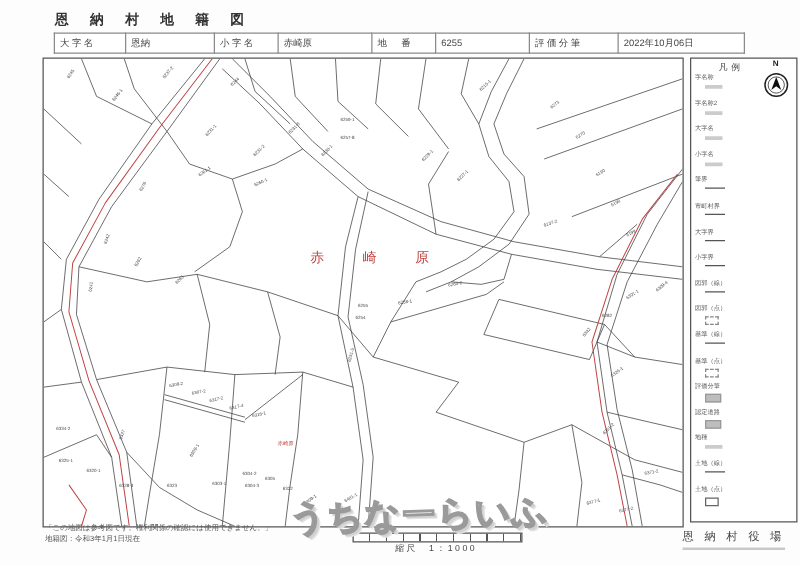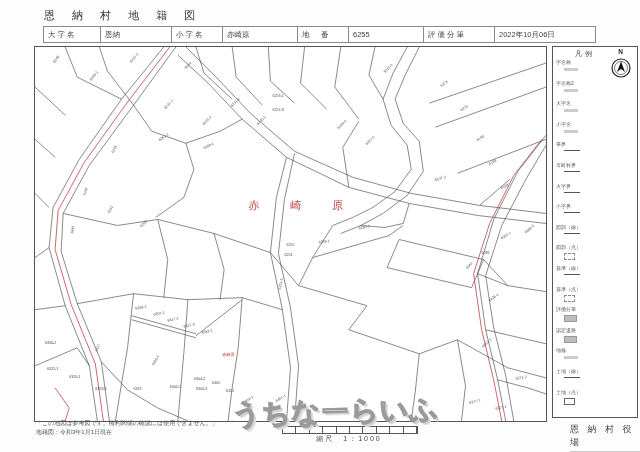--- a/index.html
+++ b/index.html
@@ -1,20 +1,20 @@
 <!DOCTYPE html>
 <html><head>
 <meta charset="utf-8">
 <style>
   html,body{margin:0;padding:0;}
   body{
     width:640px;height:452px;position:relative;background:#fdfdfd;
     font-family:"Liberation Sans","DejaVu Sans",sans-serif;color:#3a3a3a;overflow:hidden;
   }
-  .title{position:absolute;left:44px;top:8px;font-size:11px;letter-spacing:7px;color:#333;}
+  .title{position:absolute;left:44px;top:8px;font-size:11px;letter-spacing:7px;color:#333;font-weight:bold;}
   table.hdr{position:absolute;left:43px;top:26px;border-collapse:collapse;table-layout:fixed;}
   table.hdr td{
     border:1px solid #8a8a8a;height:15px;font-size:7.5px;color:#444;
     padding:0 4px;white-space:nowrap;overflow:hidden;background:#fff;
   }
   td.lbl{letter-spacing:2px;}
   .mapbox{position:absolute;left:34px;top:46px;width:511px;height:374px;border:1px solid #555;background:#fff;}
   .mapbox svg{display:block;width:100%;height:100%;}
   .pl{fill:none;stroke:#3c3c3c;stroke-width:0.6;stroke-linejoin:round;}
   .pl.red{stroke:#c04444;stroke-width:0.8;}
@@ -31,21 +31,21 @@
   .lg-sample{margin-left:8px;margin-top:2px;}
   .s-line{width:16px;height:0;border-top:1px solid #555;}
   .s-text{width:14px;height:3px;background:#ccc;}
   .s-dashbox{width:9px;height:5px;border:1px dashed #888;}
   .s-graybox{width:11px;height:5px;background:#bdbdbd;border:0.5px solid #999;}
   .s-box{width:9px;height:5px;border:1px solid #666;}
   .notes{position:absolute;left:36px;top:419px;font-size:6px;color:#555;line-height:9px;}
   .scalebar{position:absolute;left:282px;top:426px;width:134px;height:6px;border:1px solid #555;
     background:repeating-linear-gradient(90deg,#fff 0,#fff 12.4px,#555 12.4px,#555 13.4px);}
   .scale-label{position:absolute;left:282px;top:434px;width:134px;text-align:center;font-size:7px;letter-spacing:2px;color:#444;}
-  .office{position:absolute;left:546px;top:423px;font-size:9px;letter-spacing:3px;color:#444;border-bottom:2px solid #c9c9c9;padding-bottom:2px;margin-left:24px;}
+  .office{position:absolute;left:546px;top:423px;font-size:9px;letter-spacing:3px;color:#444;border-bottom:2px solid #c9c9c9;padding-bottom:2px;}
   .watermark{
     position:absolute;left:232px;top:393px;font-size:28px;font-weight:bold;letter-spacing:1px;
     color:#fff;-webkit-text-stroke:1.3px #9a9a9a;
     text-shadow:2px 2px 0 #d0d0d0,3px 3px 0 #e2e2e2;transform:rotate(-1.5deg);z-index:5;
     font-family:"Liberation Sans",sans-serif;
   }
 </style>
 </head>
 <body>
 

